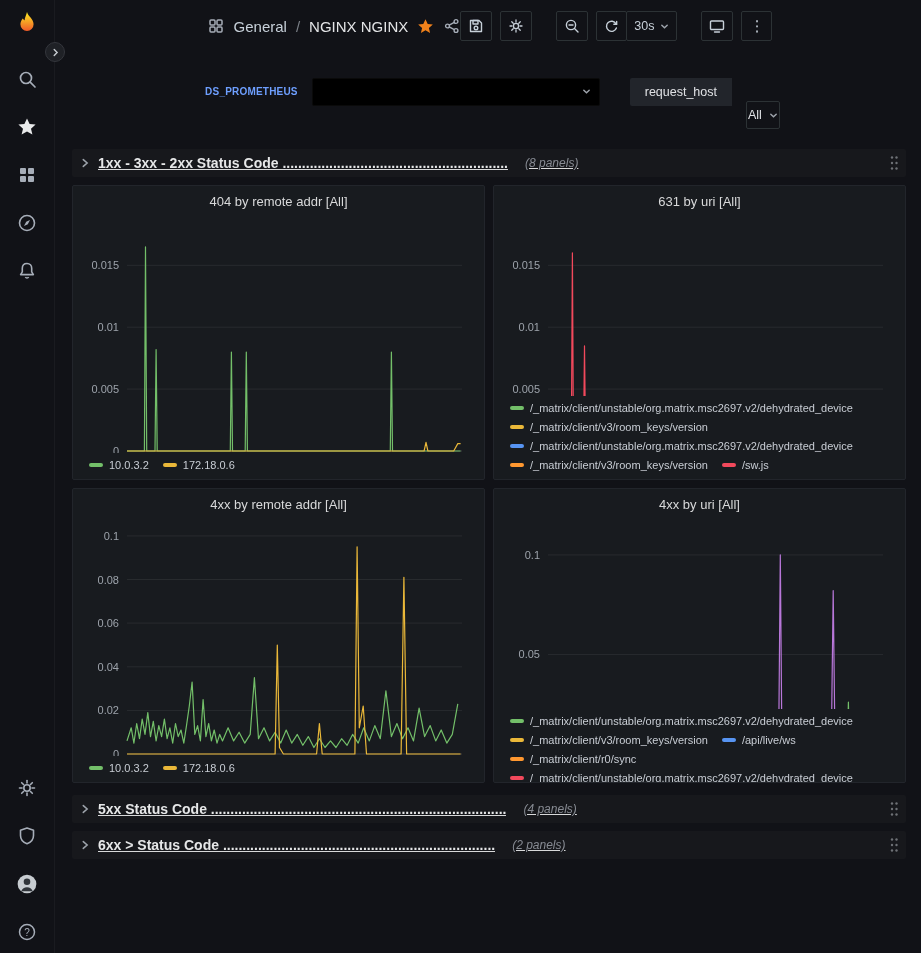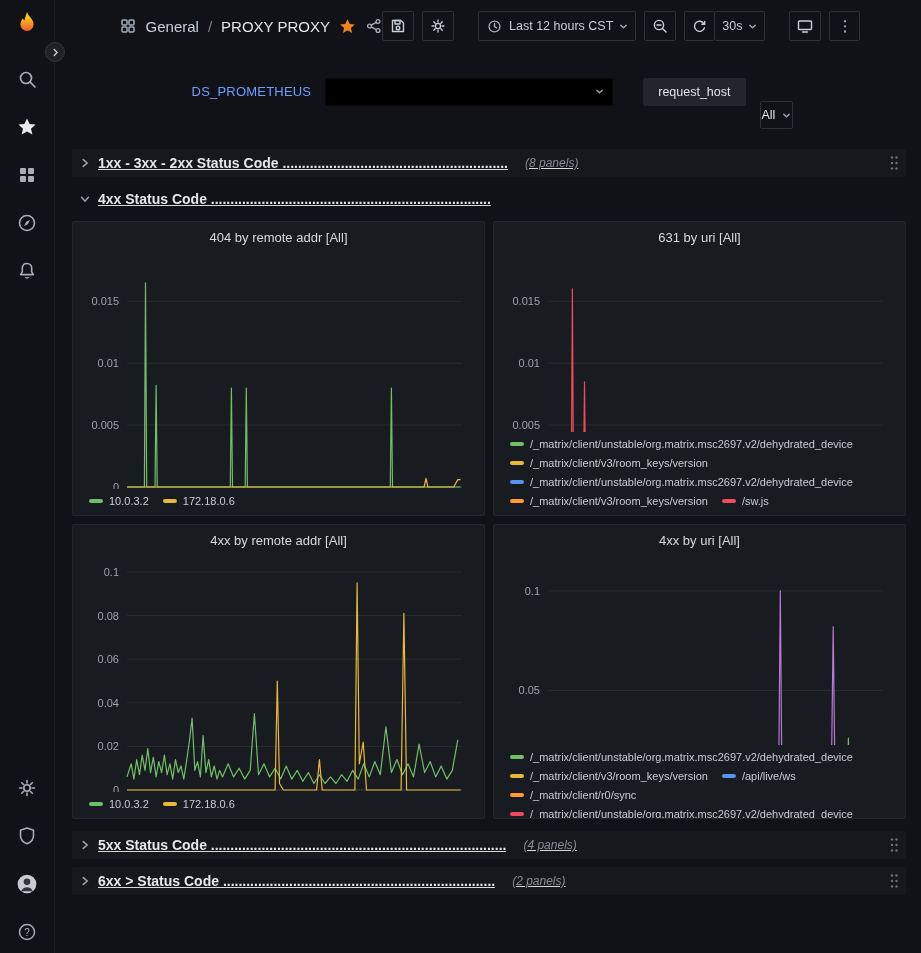--- a/index.html
+++ b/index.html
@@ -27,21 +27,21 @@
   .star-fav{color:var(--star_orange,#F2821B);}
   .nav-right{display:flex;align-items:center;gap:8px;}
   .tb-btn{height:30px;min-width:30px;padding:0 7px;display:inline-flex;align-items:center;justify-content:center;gap:6px;background:#111217;border:1px solid #2C3235;border-radius:2px;color:#C7D0D9;font-size:12.5px;cursor:pointer;white-space:nowrap;}
   .tb-group{display:inline-flex;}
   .tb-group .tb-btn+.tb-btn{margin-left:-1px;}
   .gap-lg{width:8px;}
   .caret{display:inline-flex;color:#9DA3AB;}
 
   
   .submenu{flex:none;display:flex;align-items:center;gap:14px;padding:2px 16px 12px 25px;}
-  .ds-label{color:var(--link,#6E9FFF);font-size:13px;font-weight:400;cursor:pointer;letter-spacing:.2px;}
+  .ds-label{color:var(--link,#6E9FFF);font-size:10px;font-weight:700;cursor:pointer;letter-spacing:.2px;}
   .ds-select{width:288px;height:28px;background:#000;border:1px solid #0a0a0a;border-radius:2px;display:flex;align-items:center;justify-content:flex-end;padding:0 8px;cursor:pointer;}
   .var-chip{display:flex;align-items:center;}
   .var-label{height:28px;display:flex;align-items:center;padding:0 15px;background:#22252B;border-radius:2px 0 0 2px;font-size:12.5px;color:#E0E2E5;}
   .var-value{height:28px;display:flex;align-items:center;gap:7px;padding:0 1px;background:#111217;border:1px solid #2C3235;border-left:none;border-radius:0 2px 2px 0;font-size:12.5px;color:#E0E2E5;cursor:pointer;margin-top:47px;}
   .var-gap{width:2px;}
 
   
   .dashboard{flex:1;padding:0 15px 0 17px;overflow:hidden;}
   .row-header{height:28px;display:flex;align-items:center;gap:7px;margin-top:8px;padding:0 7px;border-radius:2px;cursor:pointer;text-decoration:underline;}
   .row-header.collapsed{background:#17181C;}
@@ -157,21 +157,21 @@
         <span class="icon-16">
           <svg width="16" height="16" viewBox="0 0 16 16" fill="none" stroke="currentColor" stroke-width="1.5">
               <rect x="2" y="2" width="5" height="5" rx="1"></rect>
               <rect x="9" y="2" width="5" height="5" rx="1"></rect>
               <rect x="2" y="9" width="5" height="5" rx="1"></rect>
               <rect x="9" y="9" width="5" height="5" rx="1"></rect>
             </svg>
         </span>
         <span class="crumb-section">General</span>
         <span class="crumb-sep">/</span>
-        <span class="crumb-title">PROXY PROXY</span>
+        <span class="crumb-title">NGINX NGINX</span>
         <span class="icon-16 star-fav">
           <svg width="17" height="17" viewBox="0 0 20 20">
               <polygon points="10,1.5 12.6,7 18.6,7.6 14,11.7 15.4,17.6 10,14.4 4.6,17.6 6,11.7 1.4,7.6 7.4,7" fill="currentColor"></polygon>
             </svg>
         </span>
         <span class="icon-16">
           <svg width="16" height="16" viewBox="0 0 16 16" fill="none" stroke="currentColor" stroke-width="1.4">
               <circle cx="3.5" cy="8" r="1.9"></circle>
               <circle cx="12" cy="3.5" r="1.9"></circle>
               <circle cx="12" cy="12.5" r="1.9"></circle>
@@ -196,34 +196,20 @@
               <line x1="10" y1="15" x2="10" y2="17.5"></line>
               <line x1="2.5" y1="10" x2="5" y2="10"></line>
               <line x1="15" y1="10" x2="17.5" y2="10"></line>
               <line x1="4.7" y1="4.7" x2="6.5" y2="6.5"></line>
               <line x1="13.5" y1="13.5" x2="15.3" y2="15.3"></line>
               <line x1="4.7" y1="15.3" x2="6.5" y2="13.5"></line>
               <line x1="13.5" y1="6.5" x2="15.3" y2="4.7"></line>
             </svg>
         </button>
         <span class="gap-lg"></span>
-        <button class="tb-btn">
-          <span class="icon-16">
-            <svg width="15" height="15" viewBox="0 0 16 16" fill="none" stroke="currentColor" stroke-width="1.4" stroke-linecap="round">
-                <circle cx="8" cy="8" r="5.8"></circle>
-                <path d="M8 4.8v3.4l2.2 1.3"></path>
-              </svg>
-          </span>
-          <span>Last 12 hours CST</span>
-          <span class="caret">
-            <svg width="9" height="9" viewBox="0 0 10 10" fill="none" stroke="currentColor" stroke-width="1.6" stroke-linecap="round">
-                <path d="M2 3.5l3 3 3-3"></path>
-              </svg>
-          </span>
-        </button>
         <button class="tb-btn">
           <svg width="16" height="16" viewBox="0 0 16 16" fill="none" stroke="currentColor" stroke-width="1.4" stroke-linecap="round">
               <circle cx="7" cy="7" r="4.6"></circle>
               <line x1="10.5" y1="10.5" x2="14" y2="14"></line>
               <line x1="5" y1="7" x2="9" y2="7"></line>
             </svg>
         </button>
         <span class="tb-group">
           <button class="tb-btn">
             <svg width="15" height="15" viewBox="0 0 16 16" fill="none" stroke="currentColor" stroke-width="1.5" stroke-linecap="round">
@@ -292,28 +278,20 @@
               <circle cx="3" cy="3.5" r="1.2"></circle>
               <circle cx="7.5" cy="3.5" r="1.2"></circle>
               <circle cx="3" cy="9" r="1.2"></circle>
               <circle cx="7.5" cy="9" r="1.2"></circle>
               <circle cx="3" cy="14.5" r="1.2"></circle>
               <circle cx="7.5" cy="14.5" r="1.2"></circle>
             </svg>
         </span>
       </div>
 
-      <div class="row-header">
-        <span class="row-chevron">
-          <svg width="12" height="12" viewBox="0 0 14 14" fill="none" stroke="currentColor" stroke-width="1.8" stroke-linecap="round">
-              <path d="M3 5l4 4.5L11 5"></path>
-            </svg>
-        </span>
-        <span class="row-title">4xx Status Code ........................................................................</span>
-      </div>
 
       <div class="panel-grid">
         <div class="panel">
           <div class="panel-title">404 by remote addr [All]</div>
           <div class="chart"><svg width="395" height="255" xmlns="http://www.w3.org/2000/svg">
                 <line x1="46" y1="237.0" x2="381" y2="237.0" stroke="rgba(255,255,255,0.16)"></line>
                 <text x="38" y="241.0" text-anchor="end" font-size="11" fill="#9DA3AB" font-family="Liberation Sans, DejaVu Sans, sans-serif">0</text>
                 <line x1="46" y1="175.1" x2="381" y2="175.1" stroke="rgba(255,255,255,0.07)"></line>
                 <text x="38" y="179.1" text-anchor="end" font-size="11" fill="#9DA3AB" font-family="Liberation Sans, DejaVu Sans, sans-serif">0.005</text>
                 <line x1="46" y1="113.2" x2="381" y2="113.2" stroke="rgba(255,255,255,0.07)"></line>

